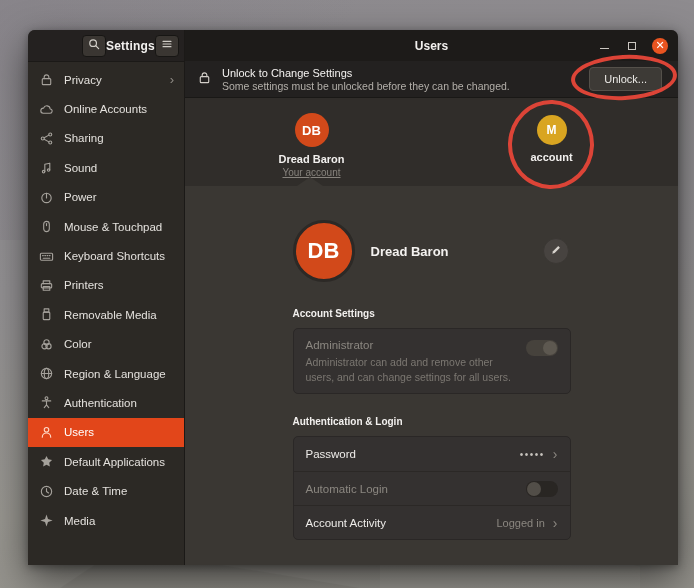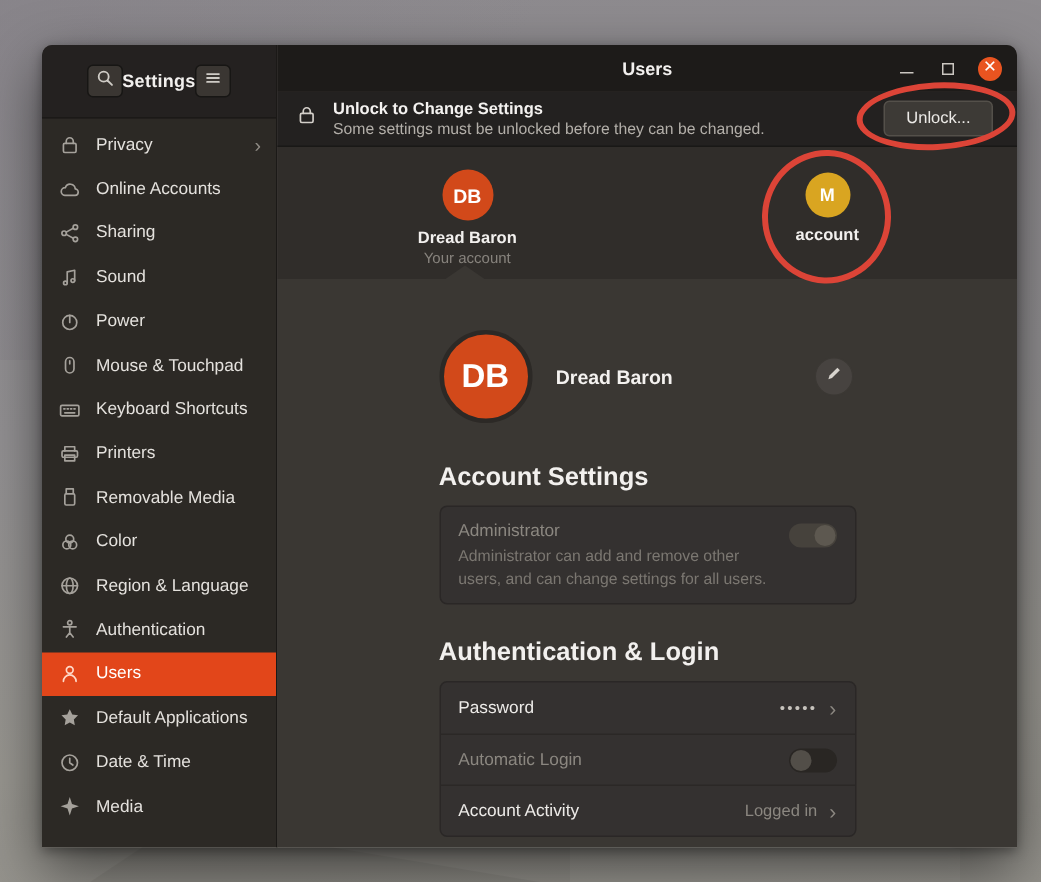--- a/index.html
+++ b/index.html
@@ -14,22 +14,22 @@
   .f3 { left:60px; top:548px; width:300px; height:40px;
     background:rgba(0,0,0,.05); clip-path:polygon(0 100%,20% 0,100% 100%); }
 
   
   .window { position:absolute; left:28px; top:30px; width:650px; height:535px;
     display:flex; border-radius:7px 7px 0 0; overflow:hidden;
     box-shadow:0 14px 38px rgba(0,0,0,.55), 0 2px 8px rgba(0,0,0,.35); }
 
   
   .sidebar { width:157px; background:#2c2925; border-right:1px solid #1b1917; display:flex; flex-direction:column; }
-  .side-header { height:49px; background:#242120; border-bottom:1px solid #1b1917;
-    display:flex; align-items:center; justify-content:center; padding:0 5px; }
+  .side-header { height:32px; background:#242120; border-bottom:1px solid #1b1917;
+    display:flex; align-items:center; justify-content:flex-end; padding:0 5px; }
   .hdr-btn { width:24px; height:22px; background:#3a3632; border:1px solid #17161 4; border:1px solid #171614;
     border-radius:4px; display:flex; align-items:center; justify-content:center; cursor:pointer; }
   .side-title { color:#f2f0ee; font-size:12px; font-weight:bold; letter-spacing:.2px; }
   .side-list { flex:1; padding-top:3px; }
   .side-item { height:29.4px; display:flex; align-items:center; padding:0 10px; color:#e4e1dd;
     font-size:11.5px; cursor:pointer; }
   .side-item .icon { width:16px; height:16px; margin-right:10px; display:flex; align-items:center; justify-content:center; }
   .side-item svg { stroke:#a5a19b; fill:none; stroke-width:1.2; stroke-linecap:round; stroke-linejoin:round; }
   .side-item svg .fill { fill:#a5a19b; stroke:none; }
   .side-item.selected { background:#e2461a; color:#ffffff; }
@@ -46,47 +46,47 @@
   .wc { width:16px; height:16px; display:flex; align-items:center; justify-content:center; cursor:pointer; }
   .wc-min { width:9px; height:1.5px; background:#cbc7c1; margin-top:6px; }
   .wc-max { width:8px; height:8px; border:1.2px solid #cbc7c1; }
   .wc-close { width:16px; height:16px; border-radius:50%; background:#e95420; color:#fff;
     font-size:11px; line-height:15px; text-align:center; }
 
   .banner { height:37px; background:#232120; border-bottom:1px solid #191816;
     display:flex; align-items:center; padding:0 12px; flex:0 0 auto; }
   .banner svg { stroke:#d3cfc9; fill:none; stroke-width:1.2; stroke-linecap:round; }
   .banner-text { margin-left:10px; flex:1; }
-  .banner-title { color:#f4f2f0; font-size:11px; font-weight:bold; }
+  .banner-title { color:#f4f2f0; font-size:11px; font-weight:normal; }
   .banner-sub { color:#b3afa9; font-size:10.5px; margin-top:1px; }
   .unlock-btn { background:#3d3a36; border:1px solid #54504a; border-radius:4px; color:#eceae7;
     font-size:11px; padding:5px 14px; margin-right:4px; cursor:pointer; font-family:inherit; }
 
   .carousel { height:88px; background:#302d2a; position:relative; flex:0 0 auto;
     display:flex; justify-content:center; gap:80px; }
   .c-user { width:160px; display:flex; flex-direction:column; align-items:center; padding-top:15px; cursor:pointer; }
   .c-avatar { border-radius:50%; color:#fff; font-weight:bold; display:flex; align-items:center; justify-content:center; }
   .c-avatar.db { width:34px; height:34px; font-size:13px; }
   .c-avatar.m  { width:30px; height:30px; font-size:12px; margin-top:2px; }
   .c-name { color:#f2f0ee; font-size:11px; font-weight:bold; margin-top:6px; }
-  .c-sub { color:#868publi278; color:#87837d; font-size:10px; margin-top:2px; }
+  .c-sub { color:#868publi278; color:#87837d; font-size:10px; margin-top:2px;text-decoration:underline; }
   .caret { position:absolute; bottom:0; left:112px; width:0; height:0;
     border-left:13px solid transparent; border-right:13px solid transparent; border-bottom:9px solid #3a3733; }
 
   .detail { flex:1; position:relative; }
   .detail-col { width:278px; margin:0 auto; position:relative; }
 
   .user-row { display:flex; align-items:center; position:relative; margin-top:30px; height:70px; }
   .big-avatar { width:62px; height:62px; border-radius:50%; border:3px solid #2c2926;
     color:#fff; font-size:22px; font-weight:bold; display:flex; align-items:center; justify-content:center; }
   .big-name { color:#f4f2f0; font-size:13px; font-weight:bold; margin-left:16px; }
   .edit-btn { position:absolute; right:2px; top:22px; width:26px; height:26px; border-radius:50%;
     background:#474340; border:1px solid #3b3834; display:flex; align-items:center; justify-content:center; cursor:pointer; }
 
-  .section-h { color:#f2f0ee; font-size:17px; font-weight:bold; margin-top:22px; margin-bottom:9px; }
+  .section-h { color:#f2f0ee; font-size:10px; font-weight:bold; margin-top:22px; margin-bottom:9px; }
   .card { background:#343130; border:1px solid #2a2726; border-radius:5px; overflow:hidden; }
   .row { display:flex; align-items:center; padding:0 12px; height:34px; position:relative; }
   .row + .row { border-top:1px solid #2b2826; }
   .row-label { font-size:11.5px; color:#edebe8; }
   .row-label.dim { color:#8b8780; }
   .row-right { margin-left:auto; display:flex; align-items:center; gap:8px; }
   .row-value { font-size:11px; color:#8b8780; }
   .dots { letter-spacing:1.5px; color:#c6c2bc; font-size:10px; }
   .chev { color:#8b8780; font-size:14px; line-height:1; }
 

